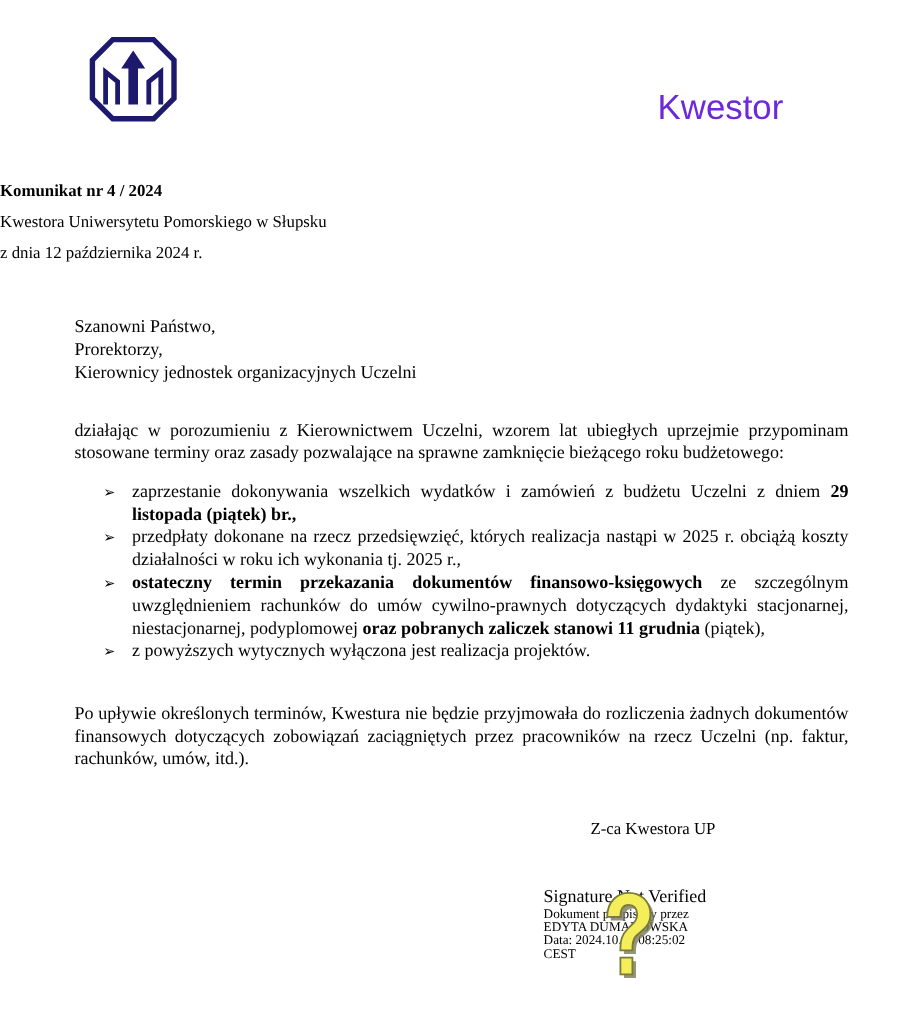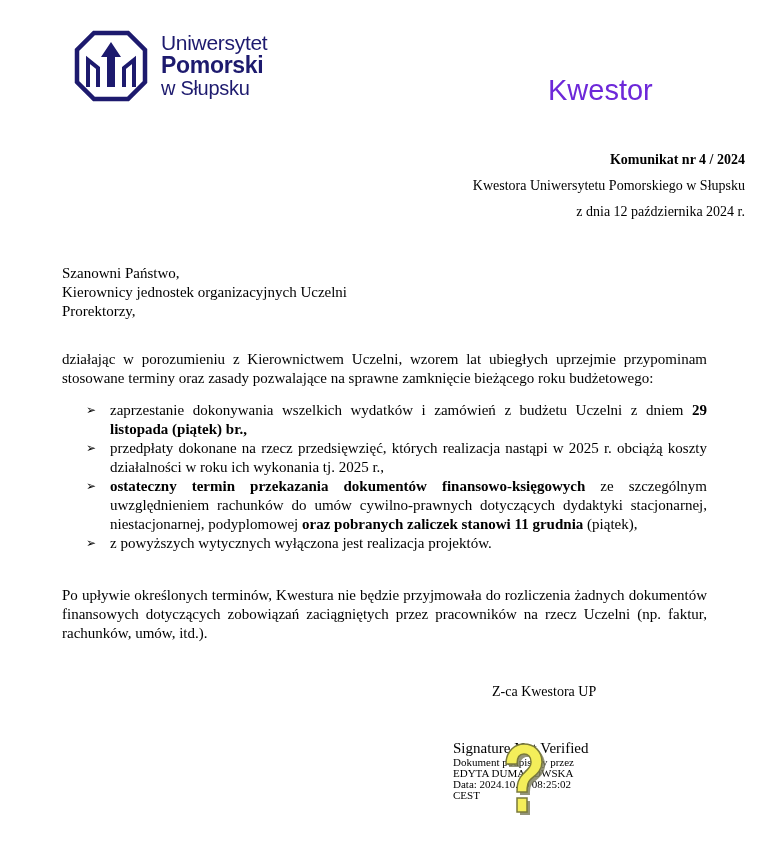--- a/index.html
+++ b/index.html
@@ -7,21 +7,21 @@
          font-family: "Liberation Serif", serif; color: #000; }
   .logo { position: absolute; left: 74px; top: 30px; width: 220px; height: 72px; }
   .logo svg { position: absolute; left: 0; top: 0; }
   .logo-text { position: absolute; left: 87px; top: 0; color: #1d1a6e;
                font-family: "Liberation Sans", sans-serif; line-height: 1; }
   .logo-l1 { font-size: 21px; letter-spacing: -0.3px; display: block; margin-top: 2px; }
   .logo-l2 { font-size: 23px; font-weight: bold; display: block; margin-top: 1px; letter-spacing: -0.3px; }
   .logo-l3 { font-size: 20px; display: block; margin-top: 1px; letter-spacing: -0.3px; }
   .kwestor { position: absolute; left: 548px; top: 74px; font-family: "Liberation Sans", sans-serif;
              font-size: 29px; color: #6d28d9; }
-  .heading { position: absolute; left: 0; width: 745px; text-align: right; font-size: 14px; }
+  .heading { position: absolute; left: 0; width: 745px; text-align: left; font-size: 14px; }
   .h1 { top: 152px; font-weight: bold; }
   .h2 { top: 178px; font-weight: normal; }
   .h3 { top: 204px; }
   .greeting { position: absolute; left: 62px; top: 264px; font-size: 15px; line-height: 19px; }
   .intro { position: absolute; left: 62px; width: 645px; top: 350px; font-size: 15px; line-height: 19px; text-align: justify; }
   .list { position: absolute; left: 84px; width: 623px; top: 401px; margin: 0; padding: 0; list-style: none; font-size: 15px; line-height: 19px; }
   .list li { position: relative; padding-left: 26px; text-align: justify; margin-bottom: 0; }
   .list li .bullet { position: absolute; left: 2px; top: 0; font-family: "DejaVu Sans", sans-serif; font-size: 12px; }
   .closing { position: absolute; left: 62px; width: 645px; top: 586px; font-size: 15px; line-height: 19px; text-align: justify; }
   .sign-role { position: absolute; left: 464px; top: 684px; font-size: 14px; margin-left: 28px; }
@@ -34,37 +34,32 @@
 </head>
 <body>
 
 <div class="logo">
   <svg width="74" height="72" viewBox="0 0 74 72">
     <polygon points="20,3 54,3 71,20 71,52 54,69 20,69 3,52 3,20" fill="none" stroke="#1d1a6e" stroke-width="4.5"></polygon>
     <polygon points="37,12 27,27 33,27 33,57 41,57 41,27 47,27" fill="#1d1a6e"></polygon>
     <path d="M14,57 L14,30 L24,38 L24,57" fill="none" stroke="#1d1a6e" stroke-width="4"></path>
     <path d="M60,57 L60,30 L50,38 L50,57" fill="none" stroke="#1d1a6e" stroke-width="4"></path>
   </svg>
-  <div class="logo-text">
-    <span class="logo-l1">Uniwersytet</span>
-    <span class="logo-l2">Pomorski</span>
-    <span class="logo-l3">w Słupsku</span>
-  </div>
 </div>
 
 <div class="kwestor">Kwestor</div>
 
 <div class="heading h1">Komunikat  nr 4 / 2024</div>
 <div class="heading h2">Kwestora Uniwersytetu Pomorskiego w Słupsku</div>
 <div class="heading h3">z dnia 12 października 2024 r.</div>
 
 <div class="greeting">
   <div>Szanowni Państwo,</div>
+  <div>Prorektorzy,</div>
   <div>Kierownicy jednostek organizacyjnych Uczelni</div>
-  <div>Prorektorzy,</div>
 </div>
 
 <div class="intro">działając w porozumieniu z Kierownictwem Uczelni, wzorem lat ubiegłych uprzejmie przypominam stosowane terminy oraz zasady pozwalające na sprawne zamknięcie bieżącego roku  budżetowego:</div>
 
 <ul class="list">
   <li>
     <span class="bullet">➢</span>
     <span>zaprzestanie dokonywania wszelkich wydatków i zamówień z budżetu Uczelni z dniem </span><b>29 listopada (piątek) br.,</b>
   </li>
   <li>

